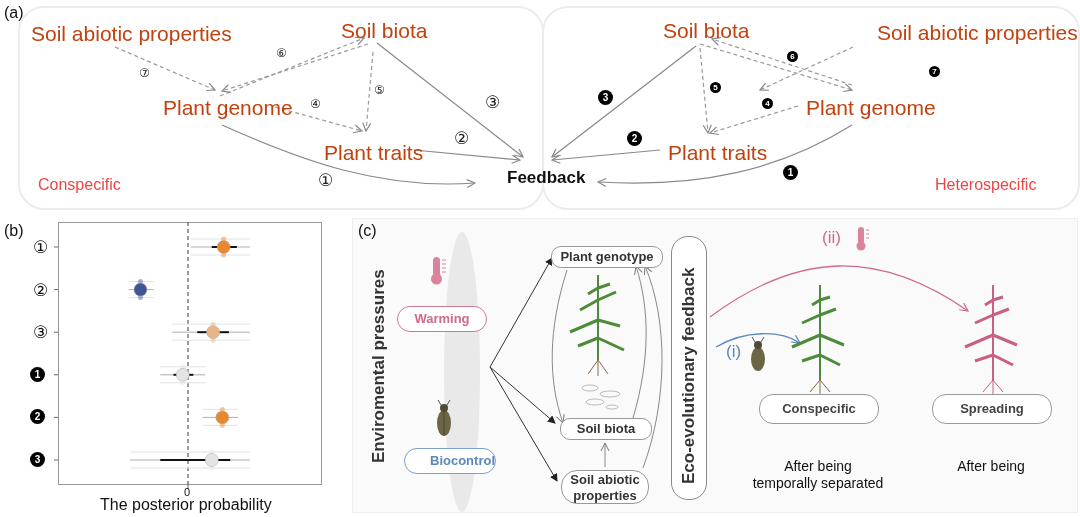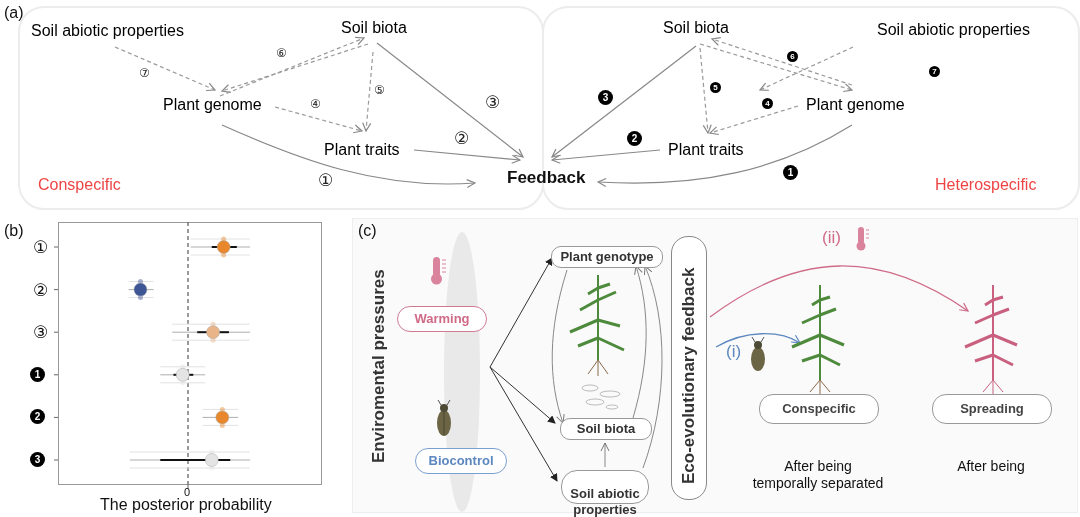--- a/index.html
+++ b/index.html
@@ -1,20 +1,20 @@
 <!DOCTYPE html>
 <html><head>
 <meta charset="utf-8">
 <style>
   html, body { margin:0; padding:0; background:#ffffff; }
   body { width:1080px; height:517px; position:relative; overflow:hidden; font-family:"Liberation Sans", "DejaVu Sans", sans-serif; color:#111; }
   .abs { position:absolute; }
   .panel-label { font-size:16px; color:#111; }
   .box-a { position:absolute; border:2px solid #ececec; border-radius:26px; background:#fff; }
-  .node { position:absolute; font-size:16px; color:#000000; white-space:nowrap; }
+  .node { position:absolute; font-size:21px; color:#c2410c; white-space:nowrap; }
   .circ { position:absolute; font-size:17px; color:#222; line-height:1; }
   .blk { position:absolute; width:15px; height:15px; border-radius:50%; background:#000; color:#fff; font-size:10px; font-weight:bold; text-align:center; line-height:15px; }
   .blk.sm { width:11px; height:11px; font-size:8px; line-height:11px; }
   .green { color:#ef4444; font-weight:normal; font-size:16px; position:absolute; }
   .feedback { position:absolute; font-weight:bold; font-size:17px; }
   svg { position:absolute; left:0; top:0; overflow:visible; }
   .plot-frame { position:absolute; left:58px; top:222px; width:264px; height:263px; border:1px solid #999; box-sizing:border-box; }
   .ytick { position:absolute; font-size:17px; line-height:1; }
   .xlab { position:absolute; font-size:16px; }
   .box-c { position:absolute; left:352px; top:218px; width:724px; height:293px; background:#fafafa; border:1px solid #eee; }
@@ -236,25 +236,25 @@
 
   <g stroke="#c9607f" fill="none">
     <line x1="993" y1="285" x2="993" y2="380" stroke-width="2"></line>
     <path d="M993,315 l-18,8 M993,315 l16,-6 M993,335 l-28,12 M993,335 l24,10 M993,355 l-18,6 M993,355 l20,10 M993,300 l-8,5 M993,300 l10,-3" stroke-width="3"></path>
     <path d="M993,380 l-10,12 M993,380 l10,12 M993,380 l0,14" stroke="#c9607f" stroke-width="1"></path>
   </g>
 </svg>
 
 <div class="vtext" style="left:369px;top:463px;">Enviromental pressures</div>
 <div class="pill pink" style="left:397px;top:296px;width:88px;height:24px;line-height:24px;">Warming</div>
-<div class="pill blue" style="left:415px;top:448px;width:90px;height:24px;line-height:24px;">Biocontrol</div>
+<div class="pill blue" style="left:404px;top:448px;width:90px;height:24px;line-height:24px;text-align:right;">Biocontrol</div>
 
 <div class="pill" style="left:551px;top:246px;width:110px;height:20px;line-height:20px;border-radius:10px;color:#333;">Plant genotype</div>
 <div class="pill" style="left:560px;top:418px;width:90px;height:20px;line-height:20px;border-radius:10px;color:#333;">Soil biota</div>
-<div class="pill" style="left:561px;top:470px;width:88px;height:34px;border-radius:16px;color:#333;line-height:16px;padding-top:15px;box-sizing:border-box;">
+<div class="pill" style="left:561px;top:470px;width:88px;height:34px;border-radius:16px;color:#333;line-height:16px;padding-top:1px;box-sizing:border-box;">
   <div>Soil abiotic</div>
   <div>properties</div>
 </div>
 
 <div class="abs" style="left:671px;top:236px;width:34px;height:262px;border:1px solid #888;border-radius:17px;background:#fff;"></div>
 <div class="vtext" style="left:679px;top:484px;">Eco-evolutionary feedback</div>
 
 <div class="abs" style="left:822px;top:228px;font-size:17px;color:#cf6b88;">(ii)</div>
 <div class="abs" style="left:726px;top:342px;font-size:17px;color:#5c87bf;">(i)</div>
 

